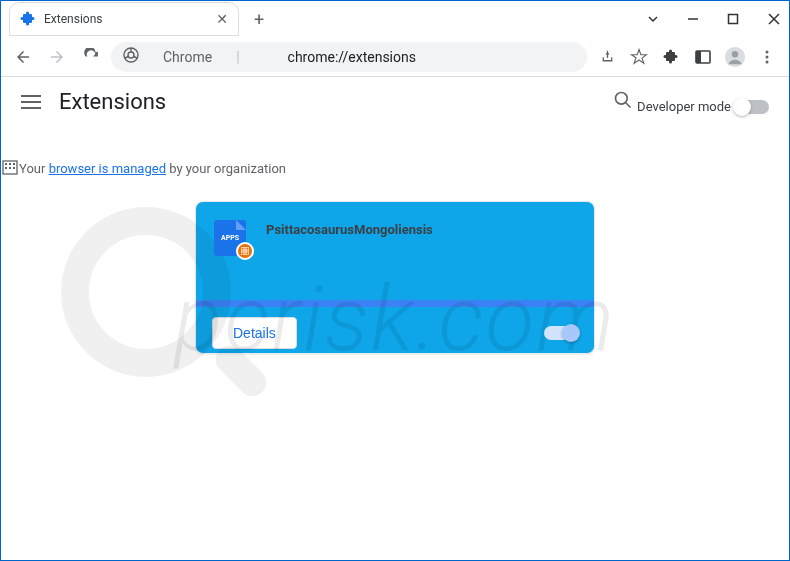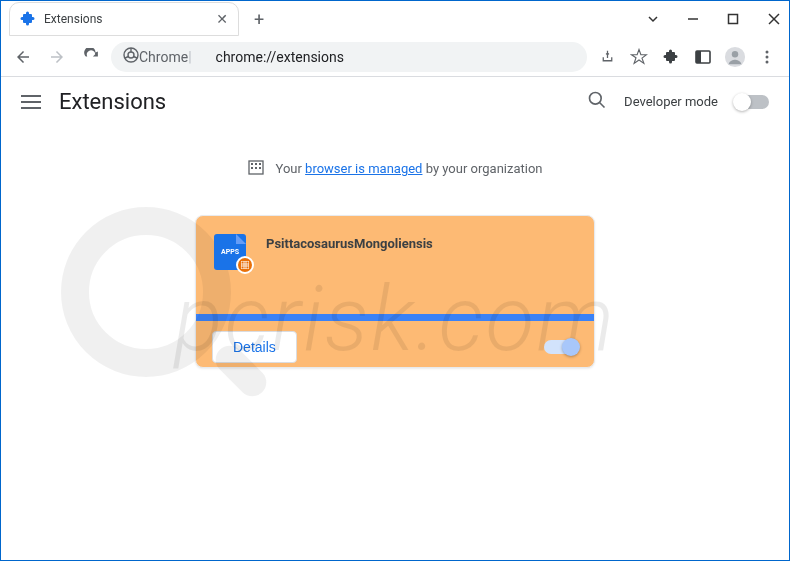--- a/index.html
+++ b/index.html
@@ -59,21 +59,21 @@
     .toolbar-btn { width: 28px; height: 28px; display: flex; align-items: center; justify-content: center; color: #5f6368; border-radius: 50%; }
     .toolbar-btn.disabled { color: #bdc1c6; }
     .address-bar {
       flex: 1;
       display: flex;
       align-items: center;
       height: 30px;
       background: #f1f3f4;
       border-radius: 15px;
       padding: 0 12px;
-      gap: 0;
+      gap: 24px;
       font-size: 14px;
       color: #5f6368;
     }
     .address-bar .chrome-label { color: #5f6368; }
     .address-bar .divider { color: #bdc1c6; }
     .address-bar .path { color: #202124; margin-left: 24px; }
     .toolbar-right { display: flex; align-items: center; gap: 4px; }
     .content {
       position: relative;
       height: calc(100% - 76px);
@@ -82,21 +82,21 @@
     .page-header {
       display: flex;
       align-items: center;
       justify-content: space-between;
       padding: 12px 20px;
     }
     .page-header-left { display: flex; align-items: center; gap: 18px; }
     .hamburger { width: 20px; height: 14px; display: flex; flex-direction: column; justify-content: space-between; }
     .hamburger span { height: 2px; background: #5f6368; }
     .page-title { font-size: 22px; color: #202124; font-weight: 400; }
-    .page-header-right { display: flex; align-items: center; gap: 17px; }
+    .page-header-right { display: flex; align-items: flex-end; gap: 4px; }
     .dev-mode-label { font-size: 13px; color: #3c4043; }
     .toggle {
       width: 34px; height: 14px;
       background: #bdc1c6;
       border-radius: 7px;
       position: relative;
     }
     .toggle::after {
       content: '';
       position: absolute;
@@ -105,31 +105,29 @@
       border-radius: 50%;
       top: -2px;
       box-shadow: 0 1px 3px rgba(0,0,0,0.3);
     }
     .toggle.off::after { left: -2px; }
     .toggle.on::after { right: -2px; background: #a8c7fa; }
     .toggle.on { background: #d2e3fc; }
     .managed-notice {
       display: flex;
       align-items: center;
-      justify-content: center;
-      gap: 10px;
       margin-top: 32px;
       font-size: 13px;
       color: #5f6368;
     }
     .managed-link { color: #1a73e8; text-decoration: underline; }
     .extension-card {
       width: 400px;
-      margin: 36px auto 0;
-      background: #fdba74;
+      margin: 22px auto 0;
+      background: #0ea5e9;
       border: 1px solid #e8eaed;
       border-radius: 8px;
       box-shadow: 0 1px 2px rgba(60,64,67,0.1);
     }
     .card-body {
       display: flex;
       padding: 18px 18px 44px;
       gap: 16px;
     }
     .ext-icon {

